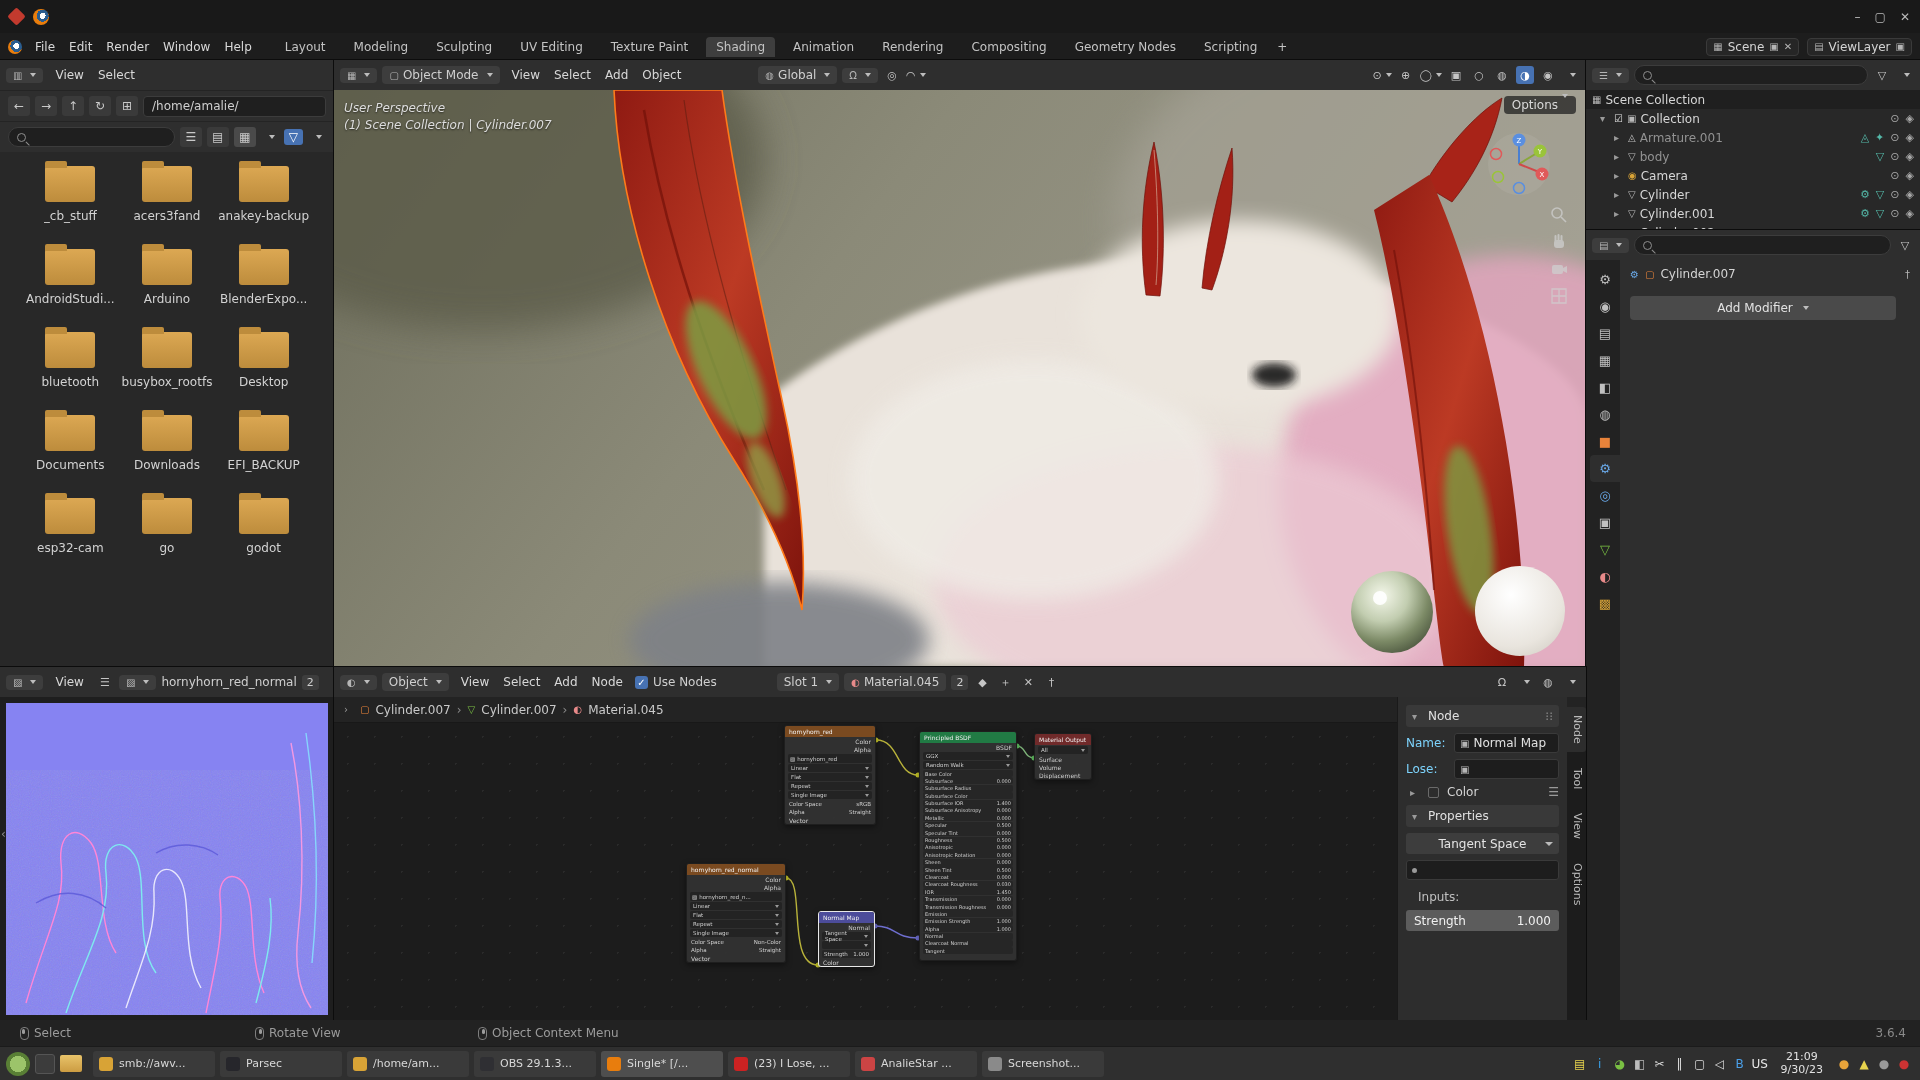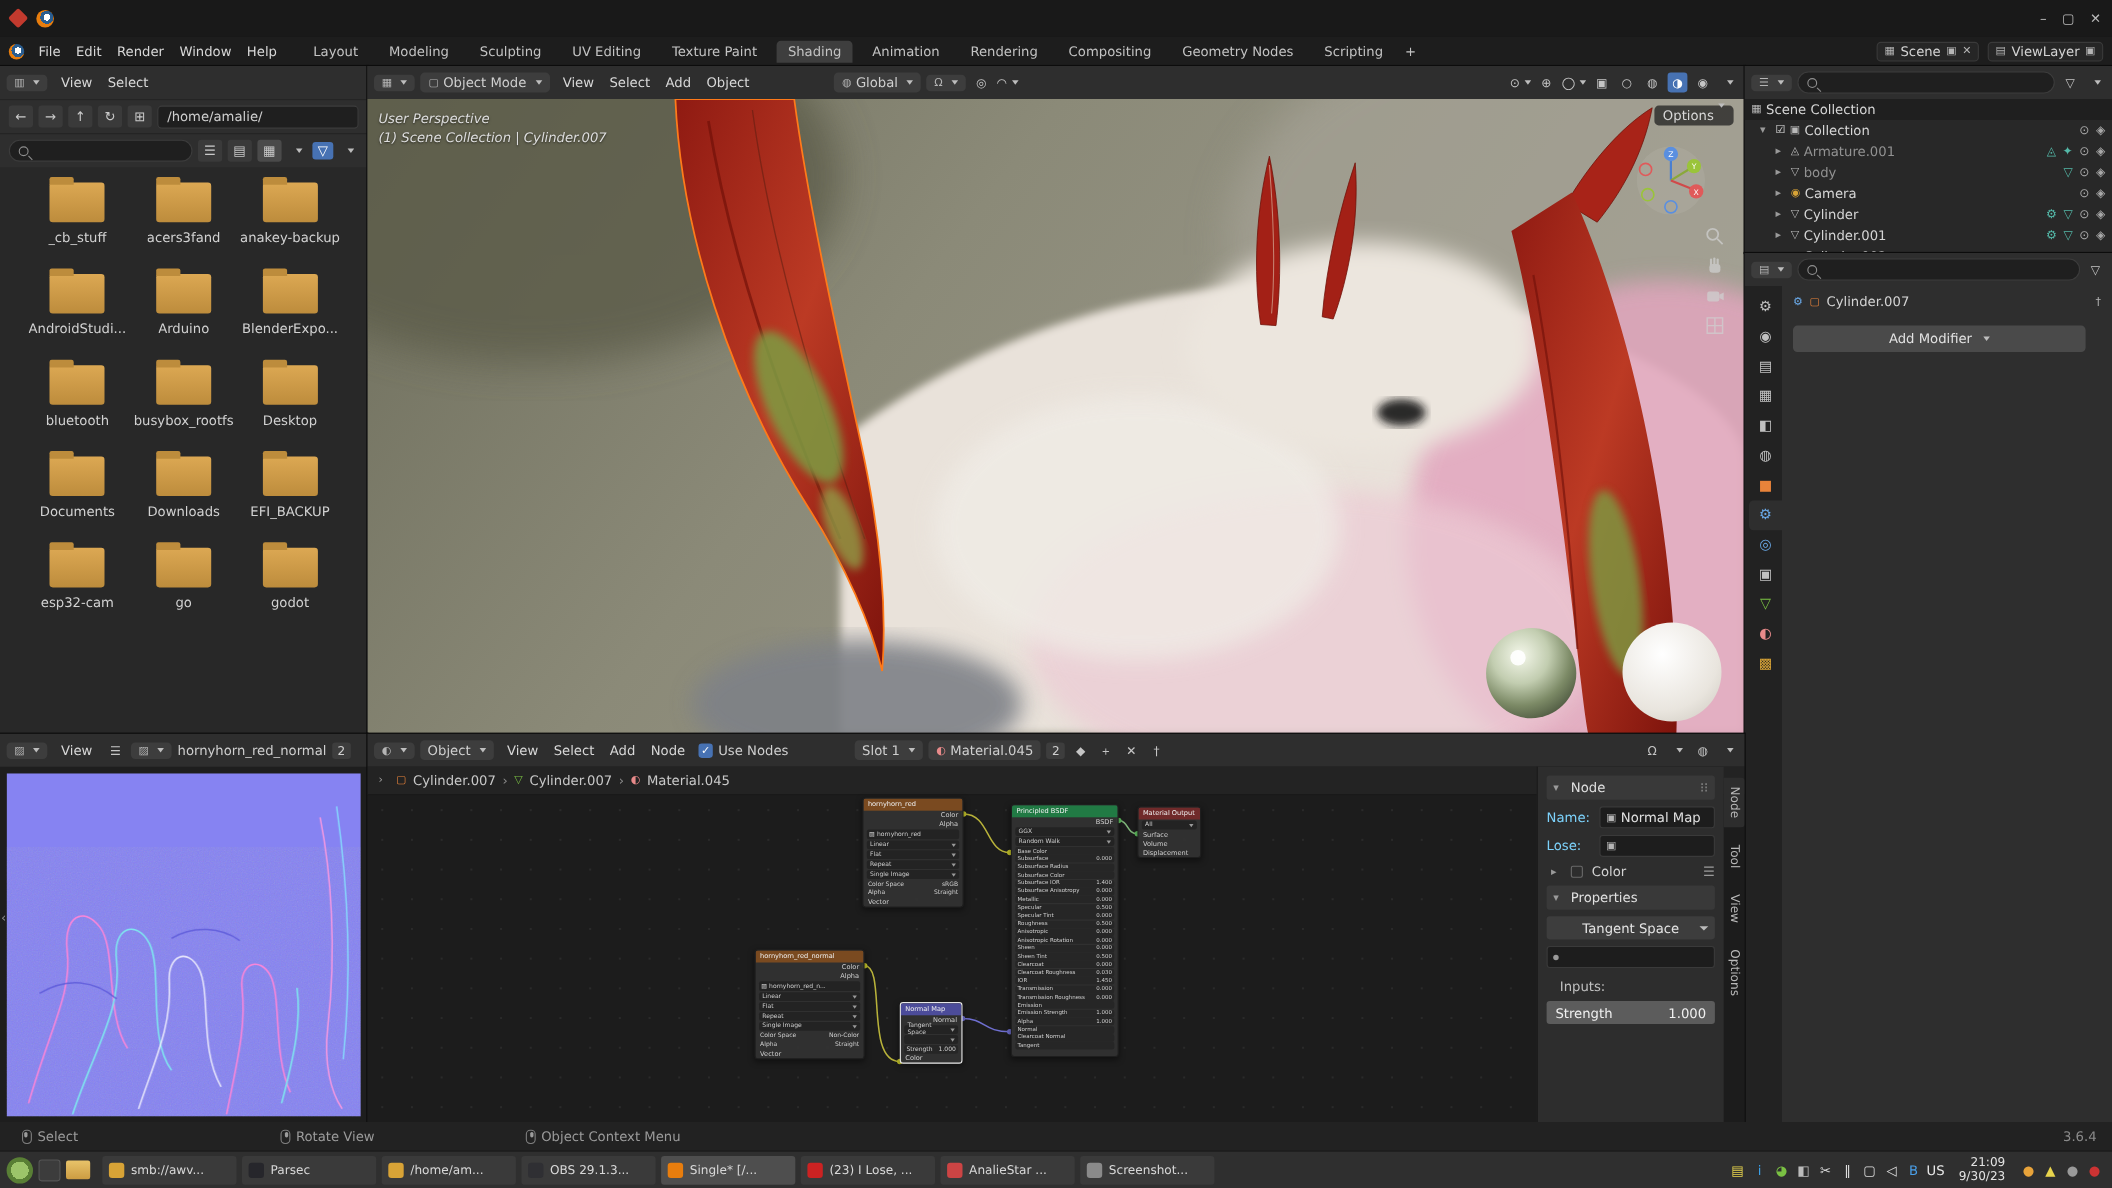--- a/index.html
+++ b/index.html
@@ -100,21 +100,21 @@
 #statusbar{position:absolute;left:0;top:1020px;width:1920px;height:26px;background:#222222;font-size:12px;color:#9b9b9b;}
 #statusbar .sitem{position:absolute;top:0;height:26px;display:flex;align-items:center;gap:5px;}
 .mouse{display:inline-block;width:9px;height:13px;border:1px solid #7e7e7e;border-radius:4px;position:relative;}
 .mouse i{position:absolute;top:1px;width:3px;height:5px;background:#9c9c9c;border-radius:2px;}
 .mouse .l{left:1px;} .mouse .m{left:3px;} .mouse .rr{right:1px;}
 #taskbar{position:absolute;left:0;top:1046px;width:1920px;height:34px;background:#2f2f2f;border-top:1px solid #1b1b1b;display:flex;align-items:center;padding:0 6px;gap:5px;}
 .tbtn{width:122px;height:26px;background:#3a3a3a;border-radius:3px;display:flex;align-items:center;gap:6px;padding:0 6px;flex-shrink:0;}
 .tbtn .wic{width:14px;height:14px;border-radius:3px;flex-shrink:0;}
 .tbtn .wlbl{font-size:11px;color:#d8d8d8;white-space:nowrap;overflow:hidden;}
 .trayic{width:20px;height:22px;display:flex;align-items:center;justify-content:center;font-size:12px;flex-shrink:0;}
-#clock{text-align:right;font-size:11px;line-height:1.15;color:#e2e2e2;margin:0 6px;}
+#clock{text-align:center;font-size:11px;line-height:1.15;color:#e2e2e2;margin:0 6px;}
 .startbtn{width:24px;height:24px;border-radius:50%;background:radial-gradient(circle at 50% 50%,#9cc46a 0 8px,#597f35 8px);flex-shrink:0;}
 .deskic{width:20px;height:20px;background:#3c3c3c;border:1px solid #555;border-radius:3px;flex-shrink:0;}
 .filesic{width:22px;height:17px;background:linear-gradient(#e8c36a,#cc9c42);border-radius:2px;flex-shrink:0;}
 </style>
 </head>
 <body>
 
 <div id="titlebar">
   <span class="win-pin"></span>
   <span class="blogo"></span>

